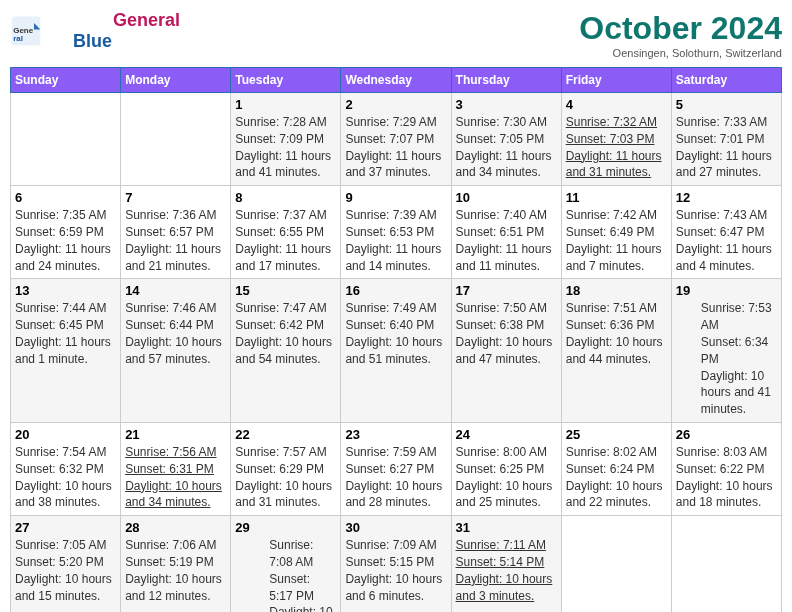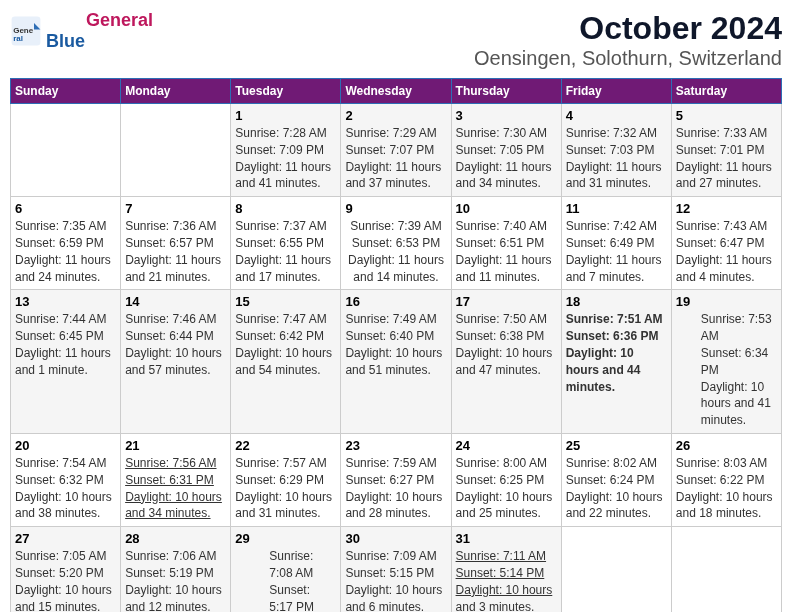--- a/index.html
+++ b/index.html
@@ -14,47 +14,48 @@
       display: flex;
       justify-content: space-between;
       align-items: flex-start;
       margin-bottom: 8px;
     }
     .logo {
       display: flex;
       align-items: center;
       font-size: 18px;
       font-weight: bold;
+      gap: 27px;
     }
     .logo-general { color: #be185d; margin-left: 40px; }
     .logo-blue { color: #1a5aa0; }
     .logo-icon {
       width: 32px;
       height: 32px;
       margin-right: 4px;
     }
     .title-block {
       text-align: right;
     }
     .month-title {
       font-size: 32px;
       font-weight: bold;
-      color: #0f172a;
+      color: #0f766e;
     }
     .location-title {
-      font-size: 20px;
+      font-size: 11px;
       color: #555;
     }
     table {
       width: 100%;
       border-collapse: collapse;
       font-size: 10.5px;
     }
     thead tr th {
-      background-color: #701a75;
+      background-color: #8b5cf6;
       color: #fff;
       padding: 5px 4px;
       text-align: left;
       font-size: 12px;
       border: 1px solid #2d6db5;
     }
     tbody tr td {
       border: 1px solid #ccc;
       vertical-align: top;
       padding: 4px;
@@ -132,21 +133,21 @@
 Daylight: 11 hours and 37 minutes.</div>
         </td>
         <td>
           <span class="day-num">3</span>
           <div class="day-info" style="white-space: pre-line;">Sunrise: 7:30 AM
 Sunset: 7:05 PM
 Daylight: 11 hours and 34 minutes.</div>
         </td>
         <td>
           <span class="day-num">4</span>
-          <div class="day-info" style="white-space: pre-line;">Sunrise: 7:32 AM
+          <div class="day-info" style="white-space: pre-line; text-decoration: underline;">Sunrise: 7:32 AM
 Sunset: 7:03 PM
 Daylight: 11 hours and 31 minutes.</div>
         </td>
         <td>
           <span class="day-num">5</span>
           <div class="day-info" style="white-space: pre-line;">Sunrise: 7:33 AM
 Sunset: 7:01 PM
 Daylight: 11 hours and 27 minutes.</div>
         </td>
       </tr>
@@ -164,21 +165,21 @@
 Daylight: 11 hours and 21 minutes.</div>
         </td>
         <td>
           <span class="day-num">8</span>
           <div class="day-info" style="white-space: pre-line;">Sunrise: 7:37 AM
 Sunset: 6:55 PM
 Daylight: 11 hours and 17 minutes.</div>
         </td>
         <td>
           <span class="day-num">9</span>
-          <div class="day-info" style="white-space: pre-line; text-align: center;">Sunrise: 7:39 AM
+          <div class="day-info" style="white-space: pre-line;">Sunrise: 7:39 AM
 Sunset: 6:53 PM
 Daylight: 11 hours and 14 minutes.</div>
         </td>
         <td>
           <span class="day-num">10</span>
           <div class="day-info" style="white-space: pre-line;">Sunrise: 7:40 AM
 Sunset: 6:51 PM
 Daylight: 11 hours and 11 minutes.</div>
         </td>
         <td>
@@ -220,21 +221,21 @@
 Daylight: 10 hours and 51 minutes.</div>
         </td>
         <td>
           <span class="day-num">17</span>
           <div class="day-info" style="white-space: pre-line;">Sunrise: 7:50 AM
 Sunset: 6:38 PM
 Daylight: 10 hours and 47 minutes.</div>
         </td>
         <td>
           <span class="day-num">18</span>
-          <div class="day-info" style="white-space: pre-line; font-weight: bold;">Sunrise: 7:51 AM
+          <div class="day-info" style="white-space: pre-line;">Sunrise: 7:51 AM
 Sunset: 6:36 PM
 Daylight: 10 hours and 44 minutes.</div>
         </td>
         <td>
           <span class="day-num">19</span>
           <div class="day-info" style="white-space: pre-line; margin-left: 25px;">Sunrise: 7:53 AM
 Sunset: 6:34 PM
 Daylight: 10 hours and 41 minutes.</div>
         </td>
       </tr>

